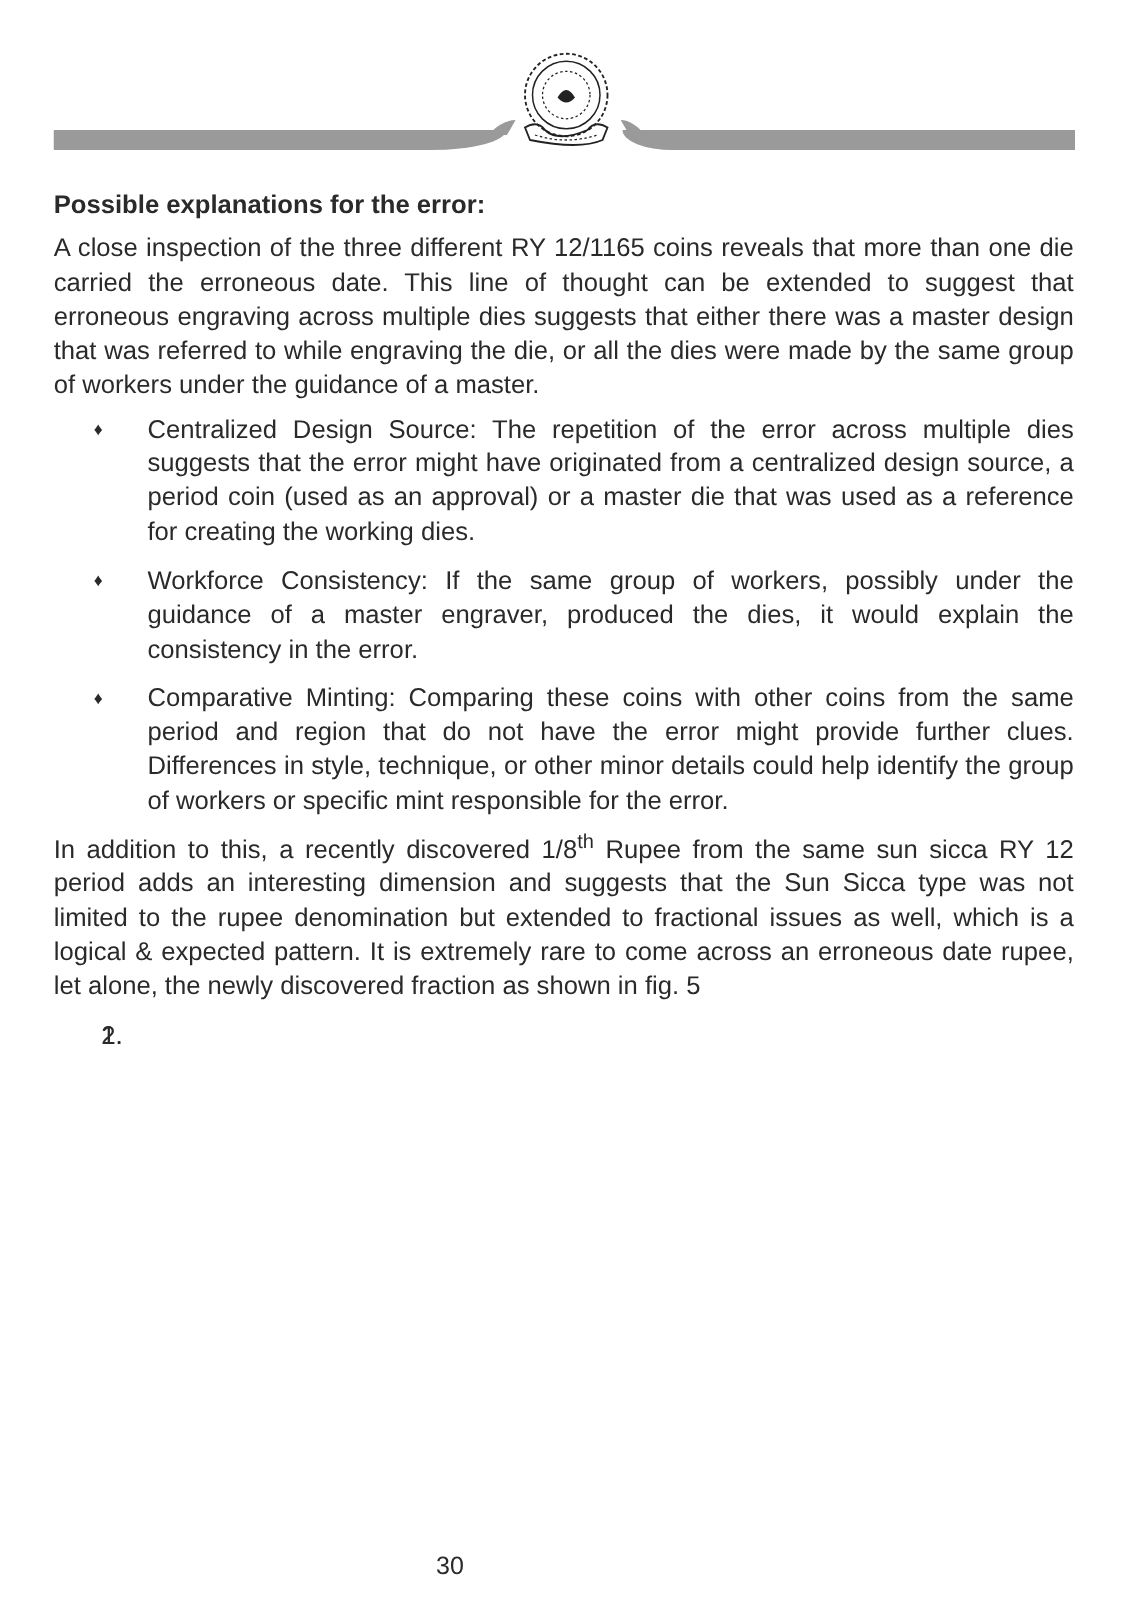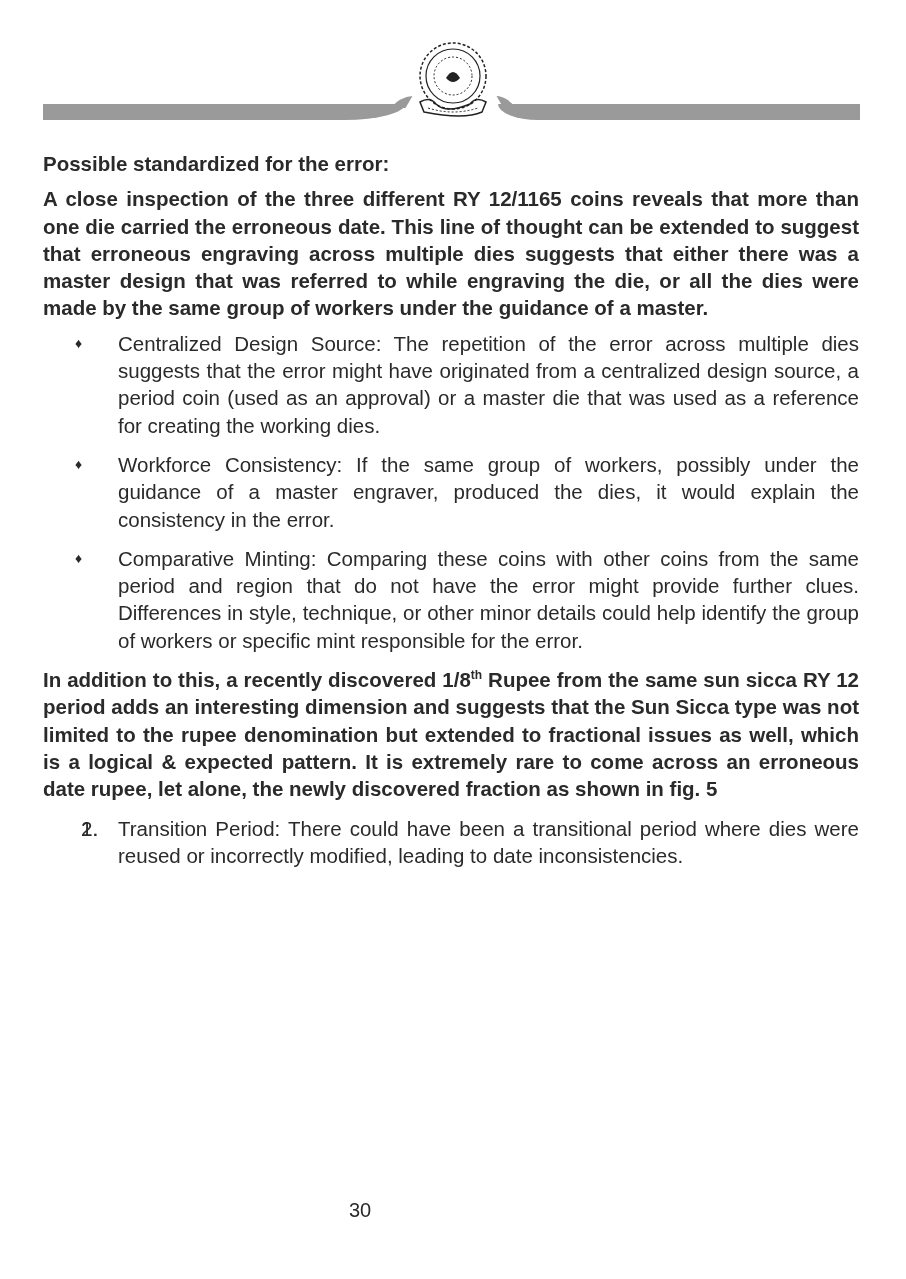--- a/index.html
+++ b/index.html
@@ -11,46 +11,46 @@
   .bar-left::after { content: ""; position: absolute; right: -4px; top: -8px; width: 14px; height: 12px;
               background: #9a9a9a; border-top-left-radius: 14px 12px; transform: skewX(-30deg); }
   .bar-right { position: absolute; left: 498px; top: 104px; width: 362px; height: 16px;
               background: #9a9a9a; border-bottom-left-radius: 40px 16px; }
   .bar-right::before { content: ""; position: absolute; left: 2px; top: -8px; width: 12px; height: 12px;
               background: #9a9a9a; border-top-right-radius: 12px 12px; transform: skewX(30deg); }
   .emblem { position: absolute; left: 410px; top: 38px; width: 86px; height: 86px; }
   .content { position: absolute; left: 43px; top: 150px; width: 816px;
              font-size: 20.5px; line-height: 27.3px; }
   .heading { font-weight: bold; font-size: 20.5px; margin: 0 0 8px 0; }
-  p { margin: 0; text-align: justify; font-weight: bold; }
+  p { margin: 0; text-align: justify; }
   .bullets, .numbered { list-style: none; margin: 8px 0 8px 0; padding: 0; }
   .bullets li, .numbered li { position: relative; padding-left: 75px; margin-bottom: 12px; text-align: justify; }
   .bullets li .marker { position: absolute; left: 32px; top: 0; font-size: 14px; }
   .numbered li .marker { position: absolute; left: 38px; top: 0; }
-  sup { font-size: 12px; line-height: 0; }
-  .page-number { position: absolute; left: 0; width: 720px; top: 1199px; text-align: center; font-size: 20px; }
+  sup { font-size: 16px; line-height: 0; }
+  .page-number { position: absolute; left: 0; width: 720px; top: 1242px; text-align: center; font-size: 20px; }
 </style>
 </head>
 <body>
 
 <div class="header">
   <div class="bar-left"></div>
   <div class="bar-right"></div>
   <svg class="emblem" viewBox="0 0 86 86">
     <circle cx="43" cy="38" r="33" fill="none" stroke="#222" stroke-width="1.5" stroke-dasharray="3 2"></circle>
     <circle cx="43" cy="38" r="27" fill="none" stroke="#222" stroke-width="1.2"></circle>
     <circle cx="43" cy="38" r="19" fill="none" stroke="#222" stroke-width="1" stroke-dasharray="2 2"></circle>
     <path d="M36 40 q7 -12 14 0 q-7 8 -14 0z" fill="#222"></path>
     <path d="M10 64 q10 -6 16 2 q10 10 34 0 q6 -8 16 -2 l-4 10 q-18 8 -58 0z" fill="none" stroke="#222" stroke-width="1.5"></path>
     <path d="M18 70 q25 8 50 0" fill="none" stroke="#222" stroke-width="1" stroke-dasharray="2 2"></path>
   </svg>
 </div>
 
 <div class="content">
-  <h2 class="heading">Possible standardized for the error:</h2>
+  <h2 class="heading">Possible explanations for the error:</h2>
   <p>A close inspection of the three different RY 12/1165 coins reveals that more than one die carried the erroneous date. This line of thought can be extended to suggest that erroneous engraving across multiple dies suggests that either there was a master design that was referred to while engraving the die, or all the dies were made by the same group of workers under the guidance of a master.</p>
 
   <ul class="bullets">
     <li>
       <span class="marker">♦</span>
       <span>Centralized Design Source: The repetition of the error across multiple dies suggests that the error might have originated from a centralized design source, a period coin (used as an approval) or a master die that was used as a reference for creating the working dies.</span>
     </li>
     <li>
       <span class="marker">♦</span>
       <span>Workforce Consistency: If the same group of workers, possibly under the guidance of a master engraver, produced the dies, it would explain the consistency in the error.</span>
@@ -62,18 +62,17 @@
   </ul>
 
   <p><span>In addition to this, a recently discovered 1/8</span><sup>th</sup><span> Rupee from the same sun sicca RY 12 period adds an interesting dimension and suggests that the Sun Sicca type was not limited to the rupee denomination but extended to fractional issues as well, which is a logical &amp; expected pattern. It is extremely rare to come across an erroneous date rupee, let alone, the newly discovered fraction as shown in fig. 5</span></p>
 
   <ol class="numbered">
     <li>
       <span class="marker">1.</span>
     </li>
     <li>
       <span class="marker">2.</span>
-      <span>Transition Period: There could have been a transitional period where dies were reused or incorrectly modified, leading to date inconsistencies.</span>
     </li>
   </ol>
 </div>
 
 <div class="page-number">30</div>
 
 </body></html>

